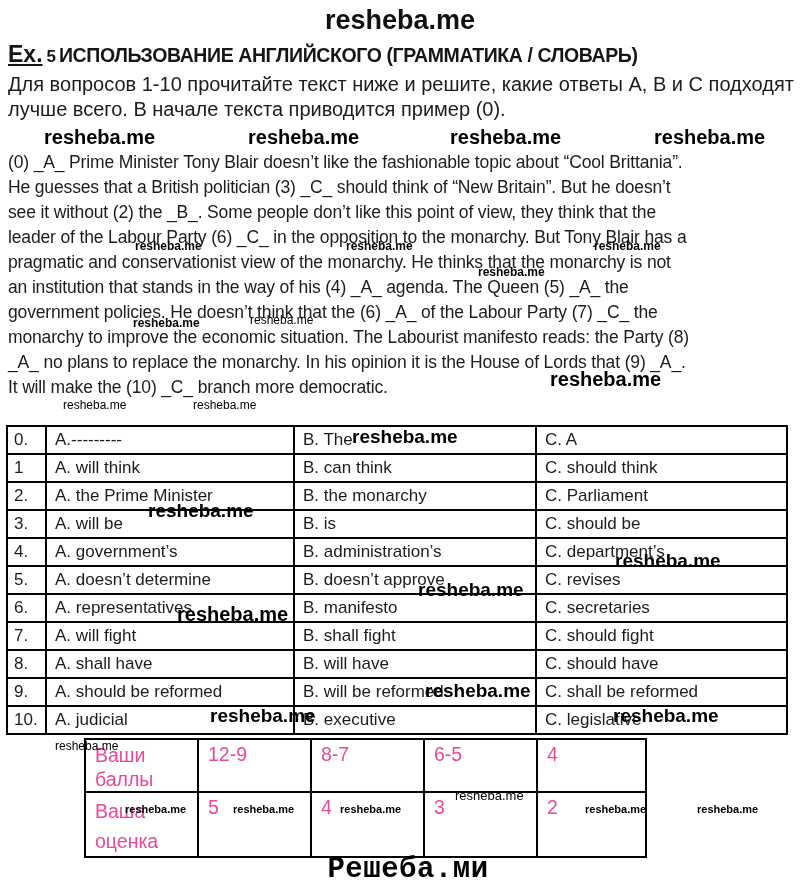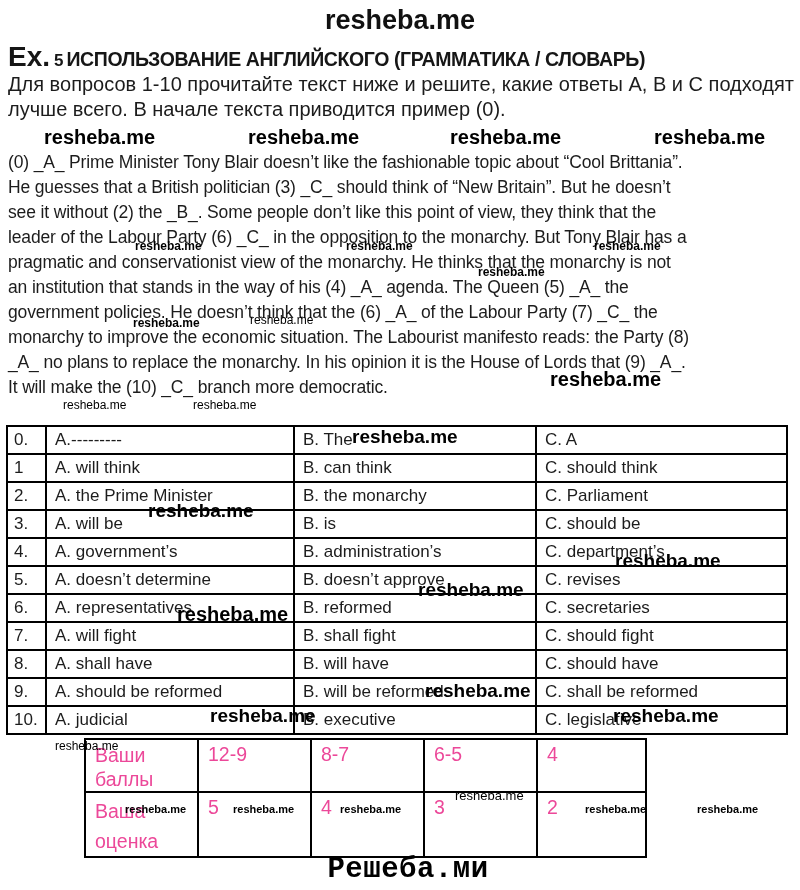--- a/index.html
+++ b/index.html
@@ -5,21 +5,21 @@
   html,body { margin:0; padding:0; background:#ffffff; }
   .page {
     position:relative; width:800px; height:890px; background:#ffffff;
     font-family:"Liberation Sans", sans-serif; color:#1c1c1c; overflow:hidden;
   }
   .site-title {
     position:absolute; top:5px; left:0; width:100%; text-align:center;
     font-size:27px; font-weight:700; color:#111;
   }
   .heading { position:absolute; left:8px; top:41px; white-space:nowrap; font-weight:700; color:#161616; }
-  .heading .ex  { font-size:28px; }
+  .heading .ex  { font-size:23px;text-decoration:underline; }
   .heading .num { font-size:17px; padding:0 3px 0 4px; }
   .heading .ttl { font-size:19.5px; letter-spacing:-0.4px; }
   .instructions { position:absolute; left:8px; top:72px; font-size:20px; line-height:25px; }
   .passage { position:absolute; left:8px; top:150px; font-size:17.5px; line-height:25px; letter-spacing:-0.15px; }
   .passage div { height:25px; white-space:nowrap; }
 
   table { border-collapse:collapse; table-layout:fixed; }
   .answers-table { position:absolute; left:6px; top:425px; width:780px; }
   .answers-table td {
     border:2px solid #000; height:26px; padding:0 0 0 8px;
@@ -120,21 +120,21 @@
         </tr>
       <tr>
           <td class="numcol">5.</td>
           <td>A. doesn’t determine</td>
           <td>B. doesn’t approve</td>
           <td>C. revises</td>
         </tr>
       <tr>
           <td class="numcol">6.</td>
           <td>A. representatives</td>
-          <td>B. reformed</td>
+          <td>B. manifesto</td>
           <td>C. secretaries</td>
         </tr>
       <tr>
           <td class="numcol">7.</td>
           <td>A. will fight</td>
           <td>B. shall fight</td>
           <td>C. should fight</td>
         </tr>
       <tr>
           <td class="numcol">8.</td>

